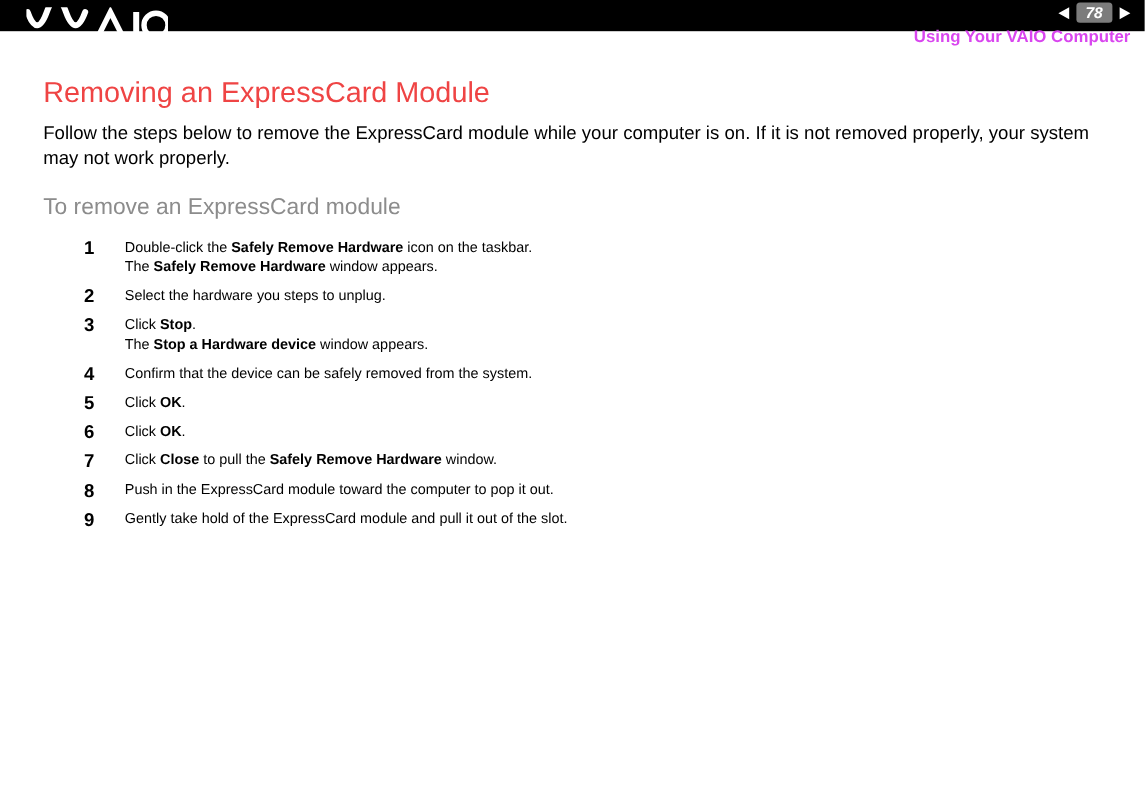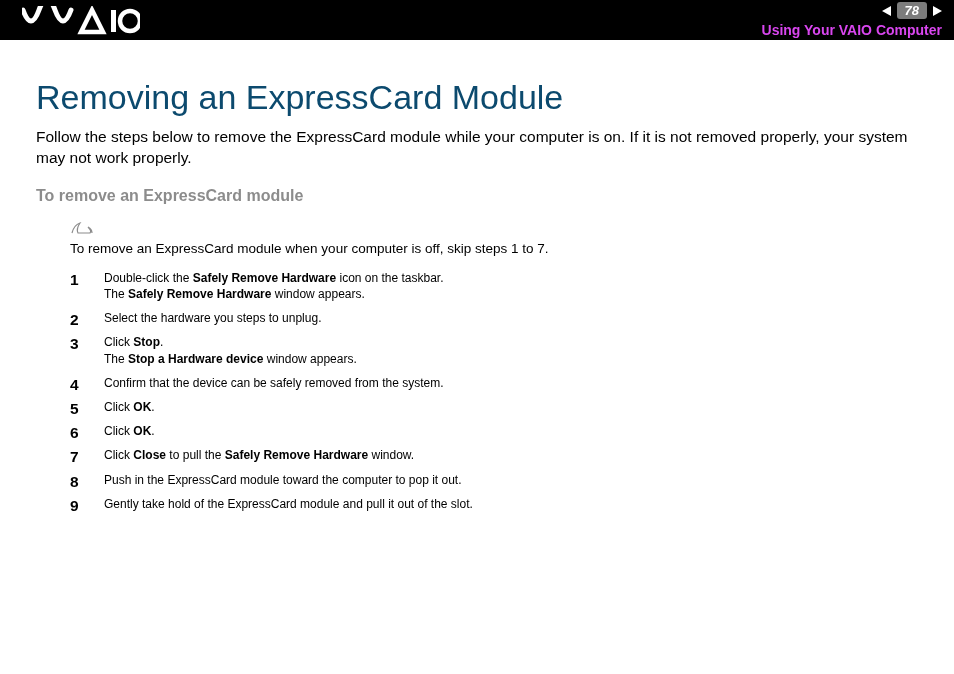--- a/index.html
+++ b/index.html
@@ -1,27 +1,27 @@
 <!DOCTYPE html>
 <html><head>
 <meta charset="utf-8">
 <style>
 html,body{margin:0;padding:0;width:954px;height:674px;background:#fff;font-family:Arial,Helvetica,sans-serif;color:#000;overflow:hidden}
-.header{background:#000;height:40px;position:relative}
+.header{background:#000;height:26px;position:relative}
 .logo{position:absolute;left:22px;top:6px}
 .logo svg{fill:#fff}
 .pagenav{position:absolute;right:12px;top:2px;color:#fff;font-size:12px;display:flex;align-items:center;gap:6px}
 .pagenav .tri-l{width:0;height:0;border-top:5px solid transparent;border-bottom:5px solid transparent;border-right:9px solid #fff;display:inline-block}
 .pagenav .tri-r{width:0;height:0;border-top:5px solid transparent;border-bottom:5px solid transparent;border-left:9px solid #fff;display:inline-block}
 .pagenav .num{background:#7c7c7c;border-radius:3px;padding:1px 8px;font-style:italic;font-weight:bold;font-size:13px}
 .section{position:absolute;right:12px;top:22px;color:#d946ef;font-weight:bold;font-size:14px}
 .content{padding:38px 36px 0 36px}
-h1{color:#0c4a6e;font-weight:normal;font-size:34px;margin:0 0 10px 0;font-family:Arial,Helvetica,sans-serif}
+h1{color:#ef4444;font-weight:normal;font-size:24px;margin:0 0 10px 0;font-family:Arial,Helvetica,sans-serif}
 .intro{font-size:15.5px;line-height:1.35;margin:0 0 18px 0}
-h2{color:#8c8c8c;font-weight:bold;font-size:16px;margin:0 0 14px 0}
+h2{color:#8c8c8c;font-weight:normal;font-size:19px;margin:0 0 14px 0}
 .note-block{margin-left:34px;margin-bottom:14px}
 .note-icon{display:inline-block;vertical-align:top}
 .note-text{font-size:13.5px;margin-top:2px;font-family:Arial,Helvetica,sans-serif;letter-spacing:0;font-stretch:condensed}
 ol.steps{list-style:none;padding:0;margin:0 0 0 34px;counter-reset:step}
 ol.steps>li{counter-increment:step;position:relative;padding-left:34px;font-size:12px;line-height:1.35;margin-bottom:8px}
 ol.steps>li::before{content:counter(step);position:absolute;left:0;top:0;font-weight:bold;font-size:15.5px}
 .b{font-weight:bold}
 </style>
 </head>
 <body>
@@ -41,28 +41,20 @@
     <span class="tri-r"></span>
   </div>
   <div class="section">Using Your VAIO Computer</div>
 </div>
 
 <div class="content">
   <h1>Removing an ExpressCard Module</h1>
   <p class="intro">Follow the steps below to remove the ExpressCard module while your computer is on. If it is not removed properly, your system may not work properly.</p>
   <h2>To remove an ExpressCard module</h2>
 
-  <div class="note-block">
-    <span class="note-icon">
-      <svg width="24" height="16" viewBox="0 0 24 16">
-          <path d="M2 14 Q4 6 10 4 Q6 10 8 14 L20 14 Q22 12 18 8 Q22 10 22 14" stroke="#8c8c8c" stroke-width="1.2" fill="none"></path>
-        </svg>
-    </span>
-    <div class="note-text">To remove an ExpressCard module when your computer is off, skip steps 1 to 7.</div>
-  </div>
 
   <ol class="steps">
     <li><span>Double-click the </span><span class="b">Safely Remove Hardware</span><span> icon on the taskbar.</span><br><span>The </span><span class="b">Safely Remove Hardware</span><span> window appears.</span></li>
     <li>Select the hardware you steps to unplug.</li>
     <li><span>Click </span><span class="b">Stop</span><span>.</span><br><span>The </span><span class="b">Stop a Hardware device</span><span> window appears.</span></li>
     <li>Confirm that the device can be safely removed from the system.</li>
     <li><span>Click </span><span class="b">OK</span><span>.</span><br></li>
     <li><span>Click </span><span class="b">OK</span><span>.</span></li>
     <li><span>Click </span><span class="b">Close</span><span> to pull the </span><span class="b">Safely Remove Hardware</span><span> window.</span></li>
     <li>Push in the ExpressCard module toward the computer to pop it out.</li>

